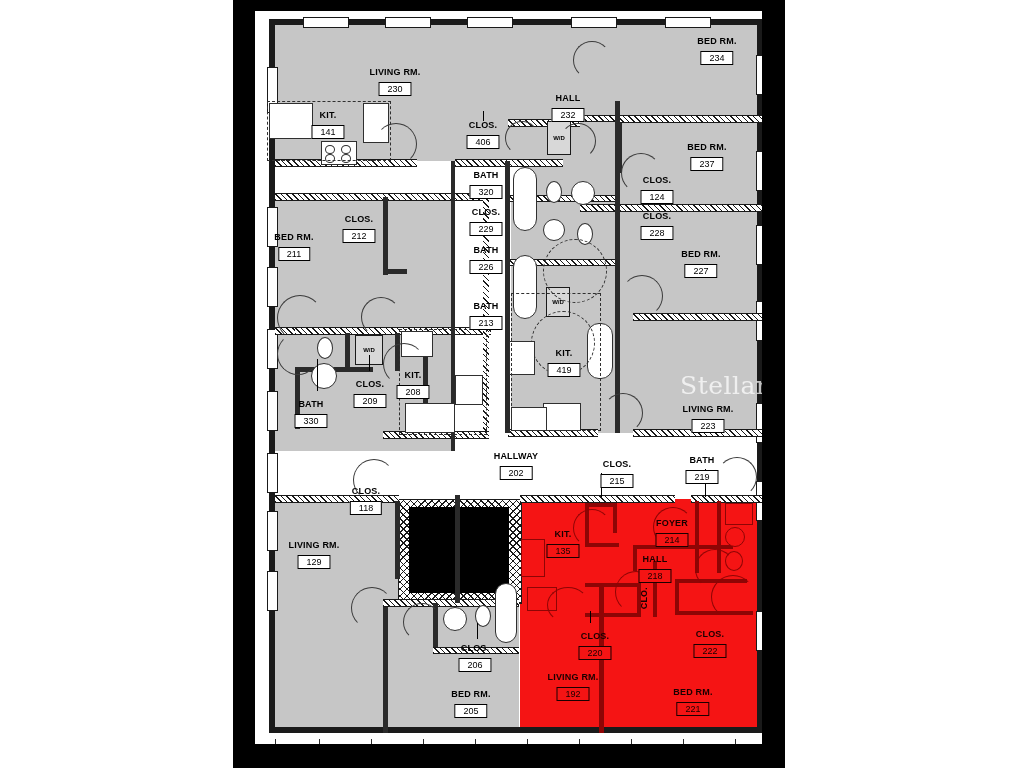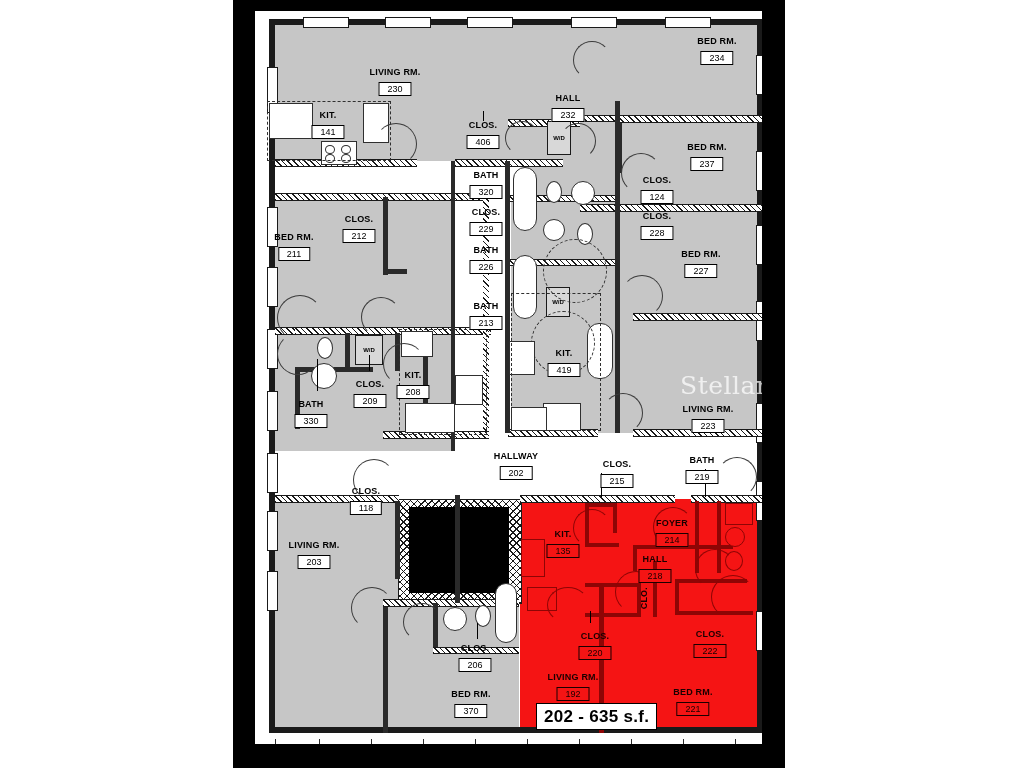--- a/index.html
+++ b/index.html
@@ -471,29 +471,29 @@
     <div class="lbl" style="left:447px; top:444px;">
       <span class="nm">BATH</span>
       <span class="no">219</span>
     </div>
     <div class="lbl" style="left:111px; top:475px;">
       <span class="nm">CLOS.</span>
       <span class="no">118</span>
     </div>
     <div class="lbl" style="left:59px; top:529px;">
       <span class="nm">LIVING RM.</span>
-      <span class="no">203</span>
+      <span class="no">129</span>
     </div>
     <div class="lbl" style="left:220px; top:632px;">
       <span class="nm">CLOS.</span>
       <span class="no">206</span>
     </div>
     <div class="lbl" style="left:216px; top:678px;">
       <span class="nm">BED RM.</span>
-      <span class="no">370</span>
+      <span class="no">205</span>
     </div>
     <div class="lbl on-red" style="left:308px; top:518px;">
       <span class="nm">KIT.</span>
       <span class="no">135</span>
     </div>
     <div class="lbl on-red" style="left:417px; top:507px;">
       <span class="nm">FOYER</span>
       <span class="no">214</span>
     </div>
     <div class="lbl on-red" style="left:400px; top:543px;">
@@ -533,16 +533,15 @@
       <div class="tick" style="left:154px; top:2px; height:12px;"></div>
       <div class="tick" style="left:206px; top:2px; height:12px;"></div>
       <div class="tick" style="left:258px; top:2px; height:12px;"></div>
       <div class="tick" style="left:310px; top:2px; height:12px;"></div>
       <div class="tick" style="left:362px; top:2px; height:12px;"></div>
       <div class="tick" style="left:414px; top:2px; height:12px;"></div>
       <div class="tick" style="left:466px; top:2px; height:12px;"></div>
 
     </div>
 
-    <div id="unit-badge">202 - 635 s.f.</div>
 
   </div>
 </div>
 
 </body></html>

